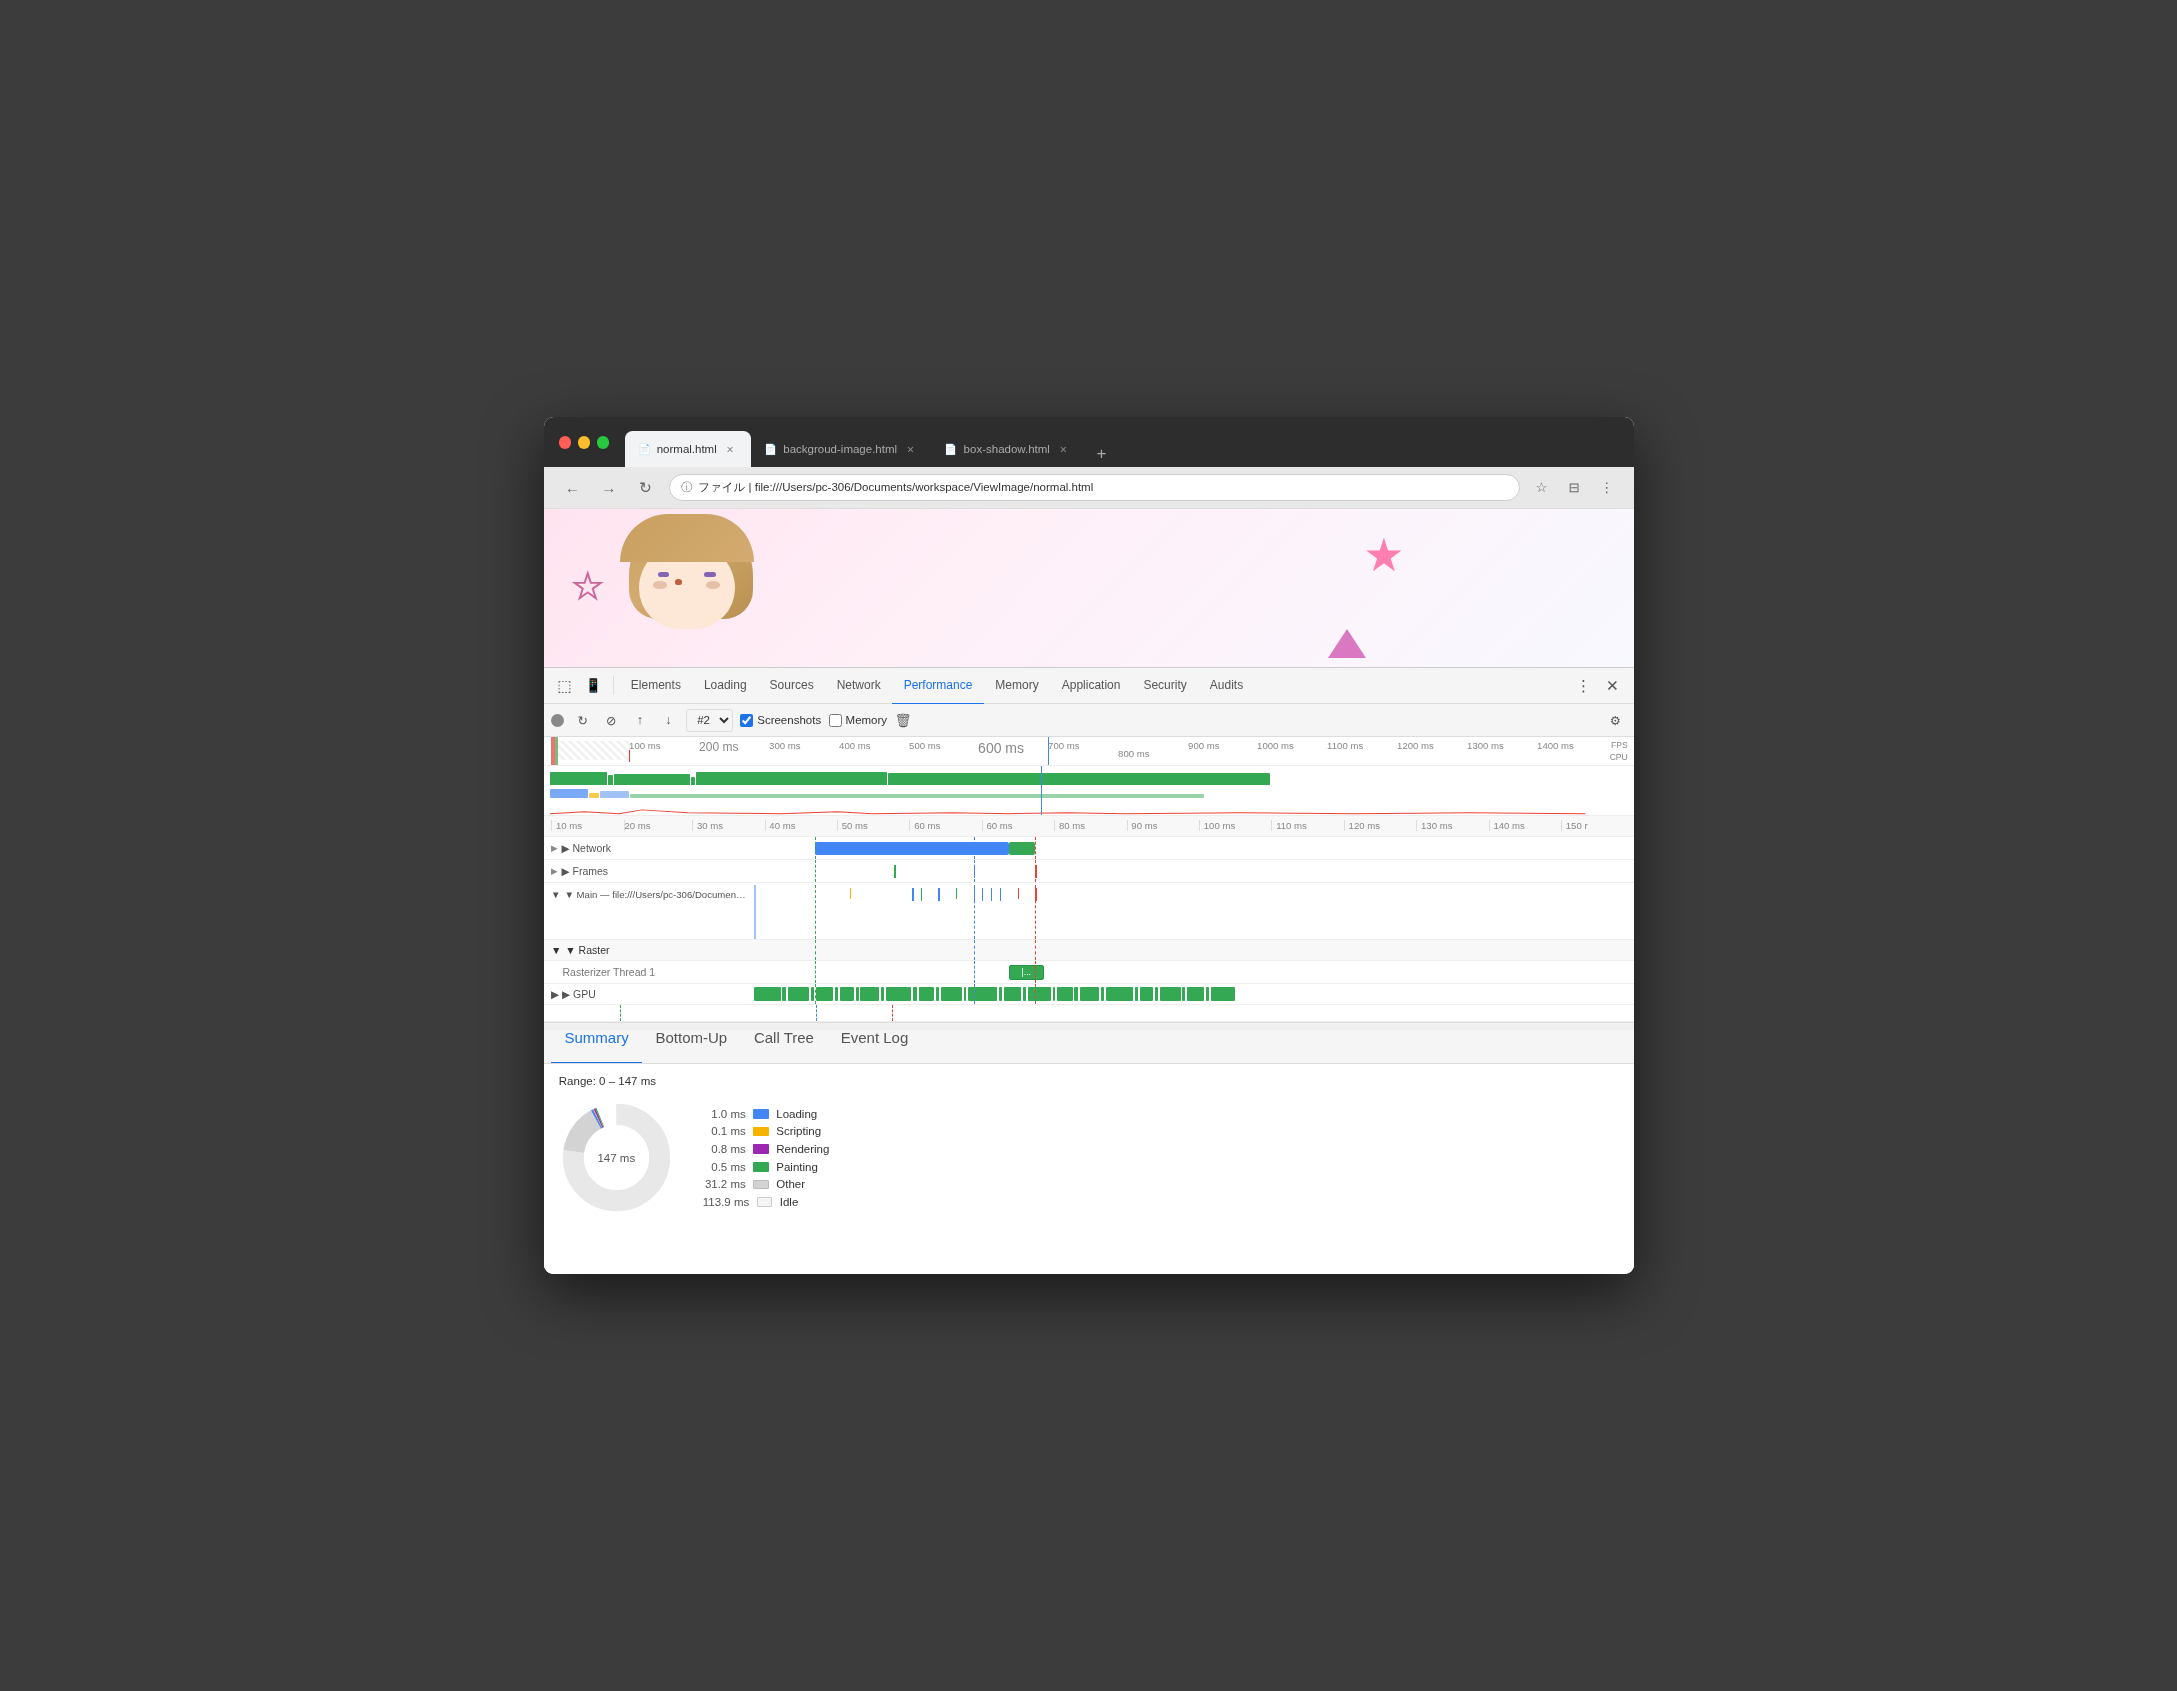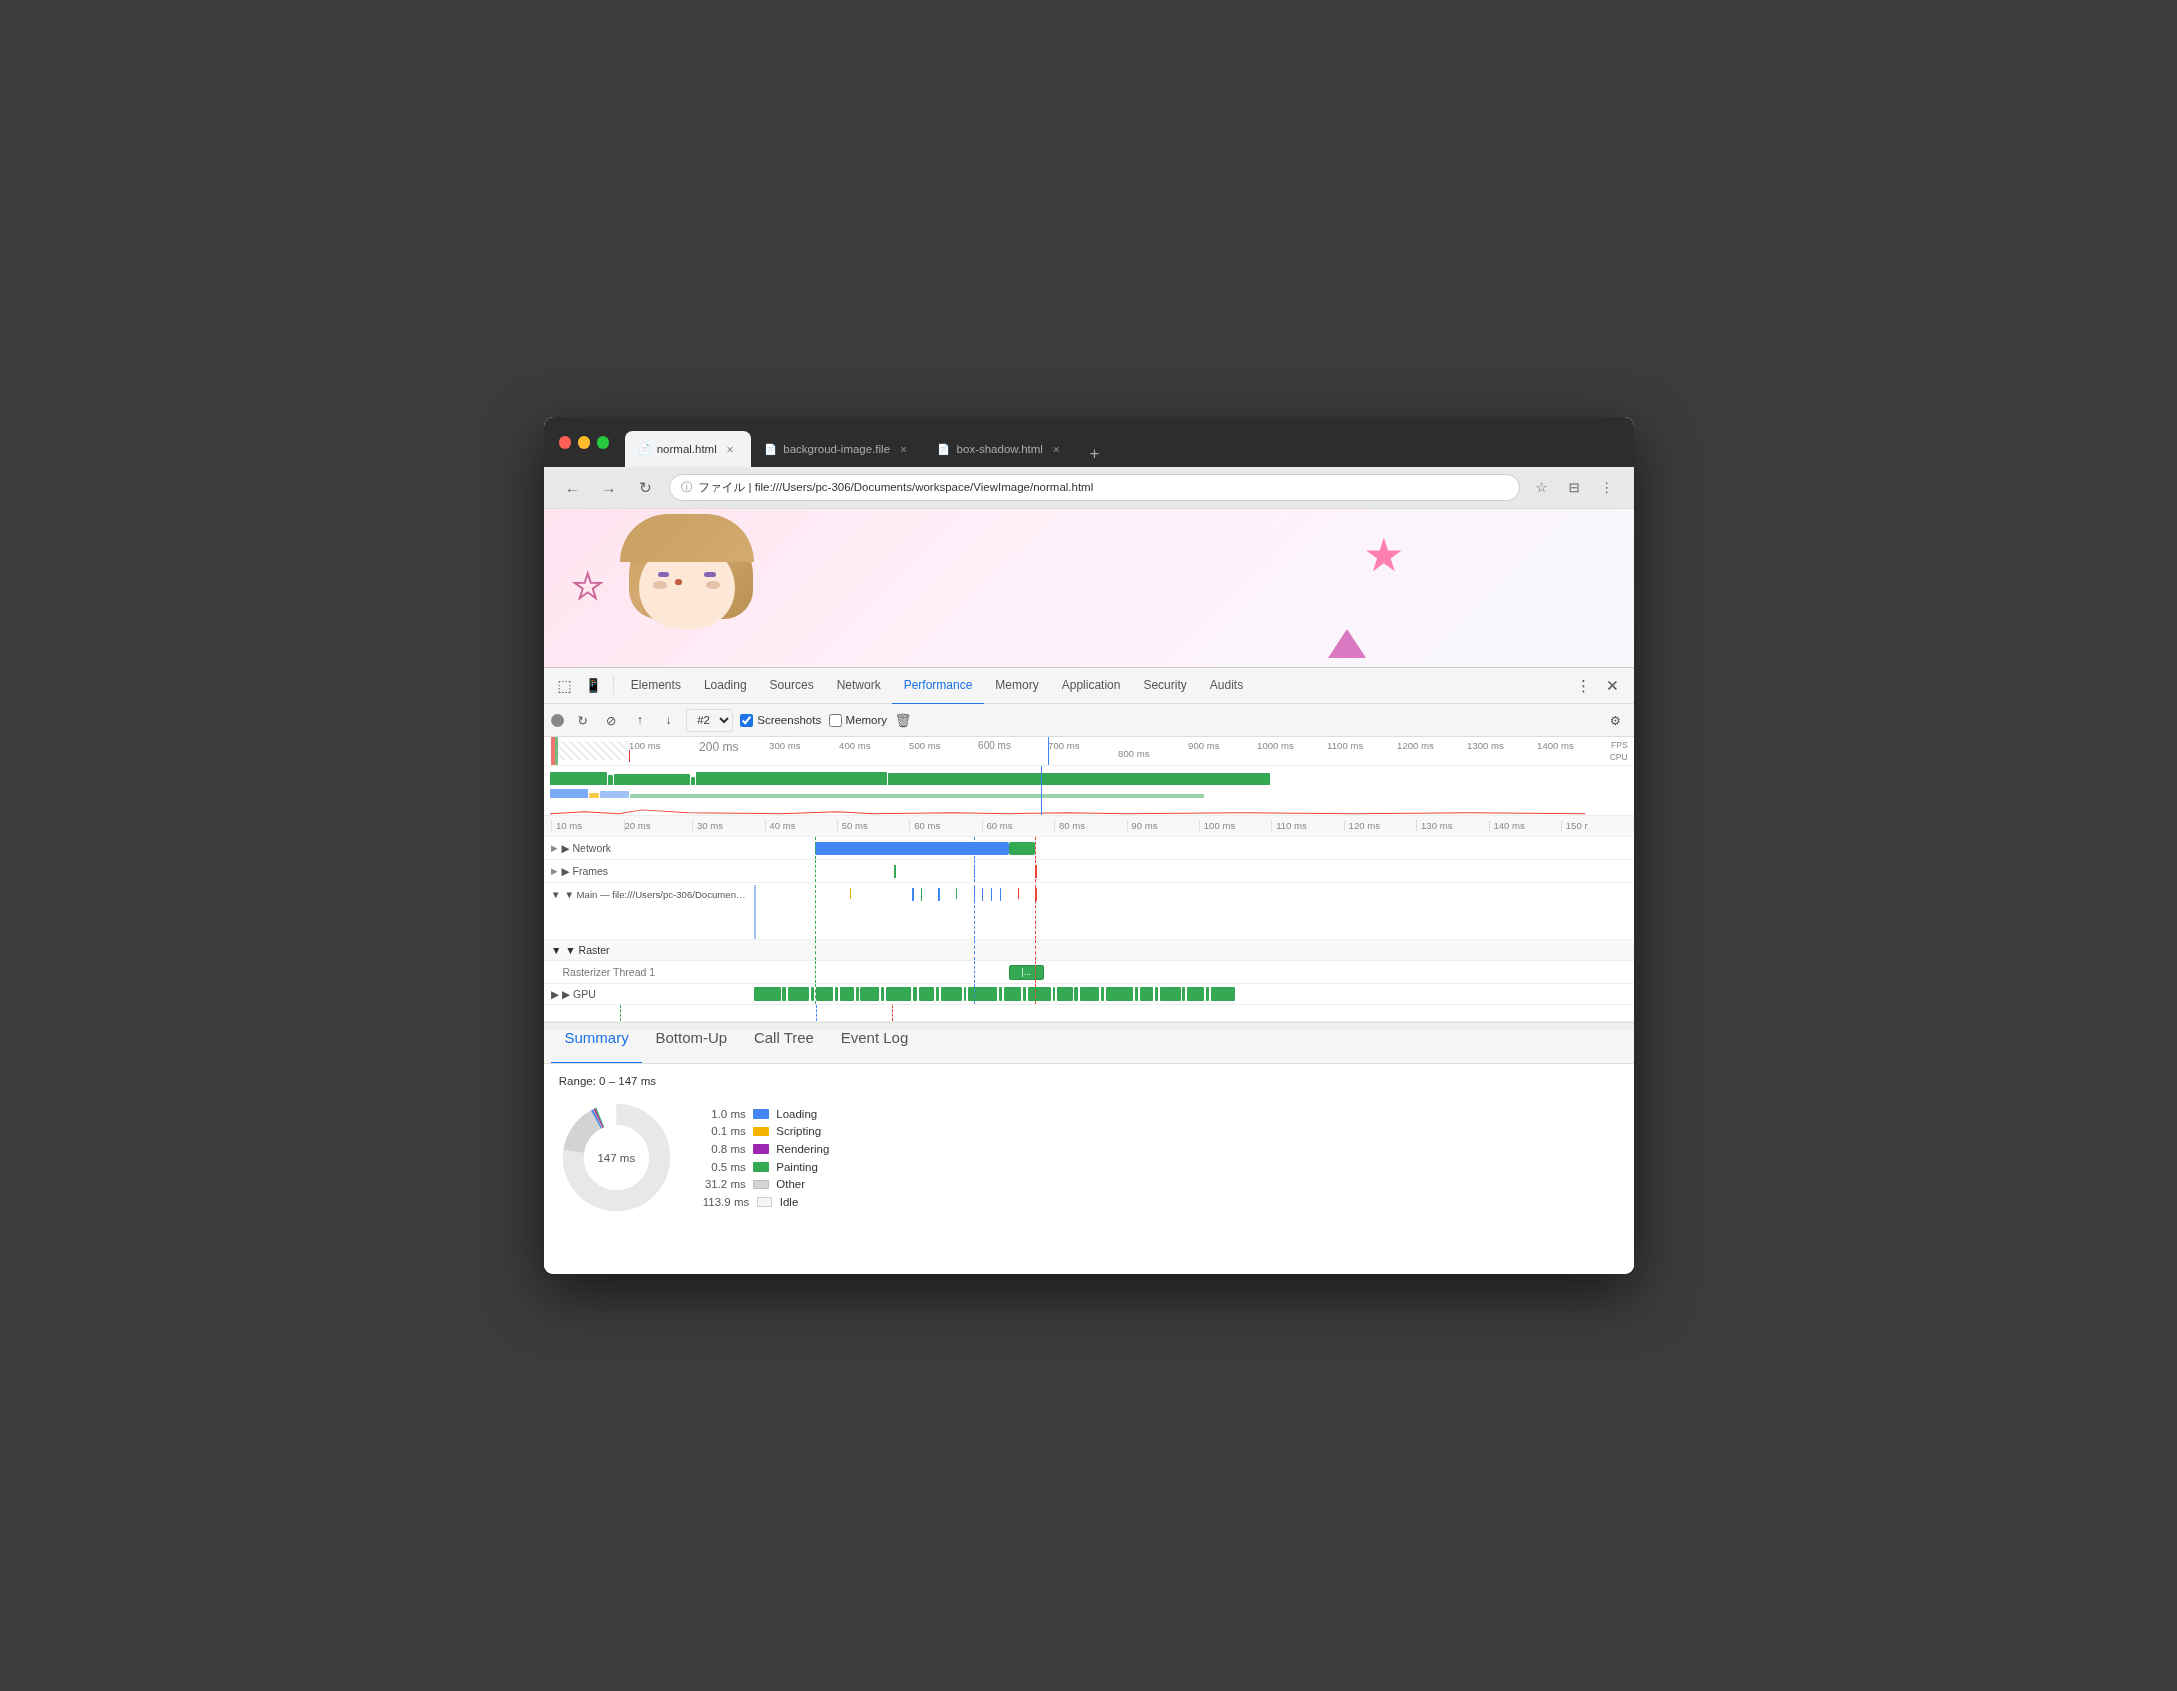--- a/index.html
+++ b/index.html
@@ -673,21 +673,21 @@
       <div class="traffic-light tl-green"></div>
     </div>
     <div class="tabs-bar">
       <div class="tab active">
         <span class="tab-icon">📄</span>
         <span>normal.html</span>
         <div class="tab-close">✕</div>
       </div>
       <div class="tab inactive">
         <span class="tab-icon">📄</span>
-        <span>backgroud-image.file</span>
+        <span>backgroud-image.html</span>
         <div class="tab-close">✕</div>
       </div>
       <div class="tab inactive">
         <span class="tab-icon">📄</span>
         <span>box-shadow.html</span>
         <div class="tab-close">✕</div>
       </div>
       <div class="new-tab-btn">+</div>
     </div>
   </div>
@@ -795,21 +795,21 @@
         <div style="position:absolute;left:3.8px;top:0;bottom:0;width:2.9px;background:#43a047;opacity:0.7;"></div>
 
         <div style="position:absolute;left:6.7px;top:3.8px;width:72px;height:19px;background:repeating-linear-gradient(45deg,transparent,transparent 2.9px,rgba(0,0,0,0.05) 2.9px,rgba(0,0,0,0.05) 5.7px);"></div>
         <div style="position:absolute;left:78px;top:13.4px;width:1px;height:11.5px;background:#e53935;"></div>
 
         <span style="position:absolute;left:78px;top:2.9px;font-size:9.6px;color:#888;">100 ms</span>
         <span style="position:absolute;left:148px;top:2.9px;font-size:12px;color:#888;text-align:right;">200 ms</span>
         <span style="position:absolute;left:218px;top:2.9px;font-size:9.6px;color:#888;">300 ms</span>
         <span style="position:absolute;left:288px;top:2.9px;font-size:9.6px;color:#888;">400 ms</span>
         <span style="position:absolute;left:358px;top:2.9px;font-size:9.6px;color:#888;">500 ms</span>
-        <span style="position:absolute;left:427px;top:2.9px;font-size:10px;color:#888;">600 ms</span>
+        <span style="position:absolute;left:427px;top:2.9px;font-size:14px;color:#888;">600 ms</span>
         <span style="position:absolute;left:497px;top:2.9px;font-size:9.6px;color:#888;">700 ms</span>
         <span style="position:absolute;left:567px;top:2.9px;font-size:9.6px;color:#888;margin-top:8px;">800 ms</span>
         <span style="position:absolute;left:637px;top:2.9px;font-size:9.6px;color:#888;">900 ms</span>
         <span style="position:absolute;left:706px;top:2.9px;font-size:9.6px;color:#888;">1000 ms</span>
         <span style="position:absolute;left:776px;top:2.9px;font-size:9.6px;color:#888;">1100 ms</span>
         <span style="position:absolute;left:846px;top:2.9px;font-size:9.6px;color:#888;">1200 ms</span>
         <span style="position:absolute;left:916px;top:2.9px;font-size:9.6px;color:#888;">1300 ms</span>
         <span style="position:absolute;left:986px;top:2.9px;font-size:9.6px;color:#888;">1400 ms</span>
 
         <div style="position:absolute;right:5.7px;top:1.9px;display:flex;flex-direction:column;align-items:flex-end;">

